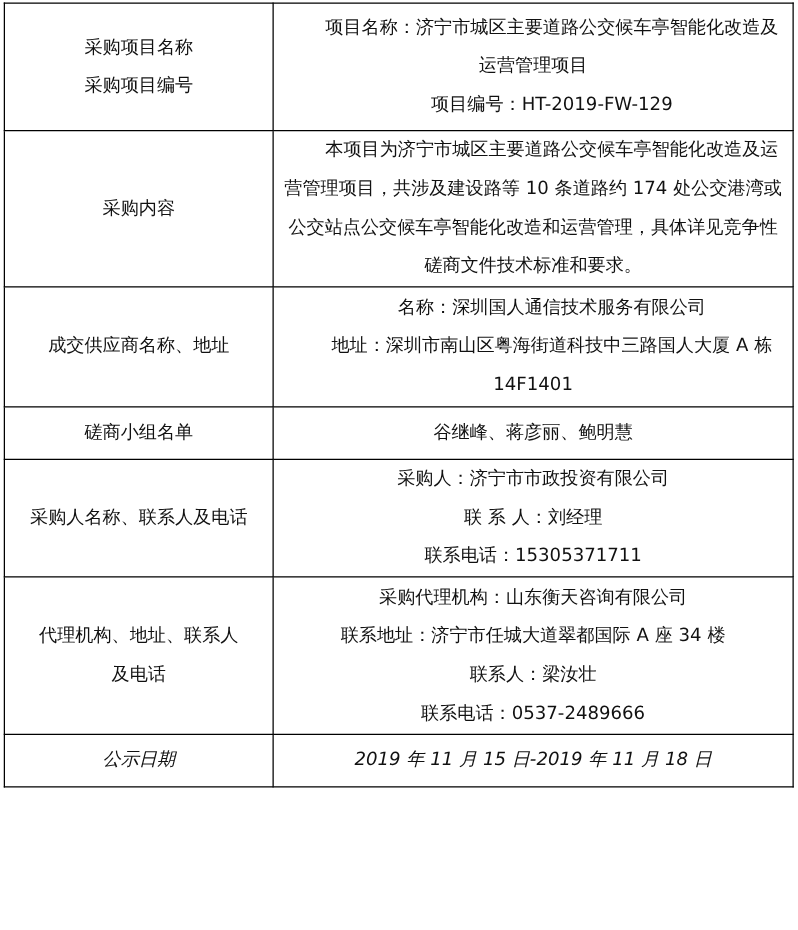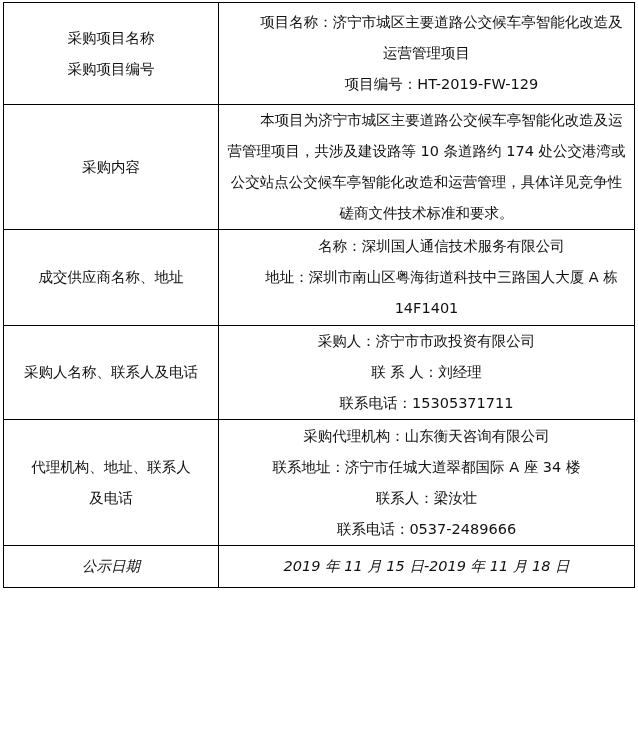--- a/index.html
+++ b/index.html
@@ -34,20 +34,24 @@
       <div class="ind">本项目为济宁市城区主要道路公交候车亭智能化改造及运营管理项目，共涉及建设路等 10 条道路约 174 处公交港湾或公交站点公交候车亭智能化改造和运营管理，具体详见竞争性磋商文件技术标准和要求。</div>
     </td>
   </tr>
   <tr style="height:96px;">
     <td class="label">成交供应商名称、地址</td>
     <td class="value">
       <div class="ind">名称：深圳国人通信技术服务有限公司</div>
       <div class="ind">地址：深圳市南山区粤海街道科技中三路国人大厦 A 栋 14F1401</div>
     </td>
   </tr>
+  <tr style="height:32px;">
+    <td class="label">磋商小组名单</td>
+    <td class="value pad">谷继峰、蒋彦丽、鲍明慧</td>
+  </tr>
   <tr style="height:92px;">
     <td class="label">采购人名称、联系人及电话</td>
     <td class="value pad">
       <div>采购人：济宁市市政投资有限公司</div>
       <div>联 系 人：刘经理</div>
       <div>联系电话：15305371711</div>
     </td>
   </tr>
   <tr style="height:126px;">
     <td class="label">

